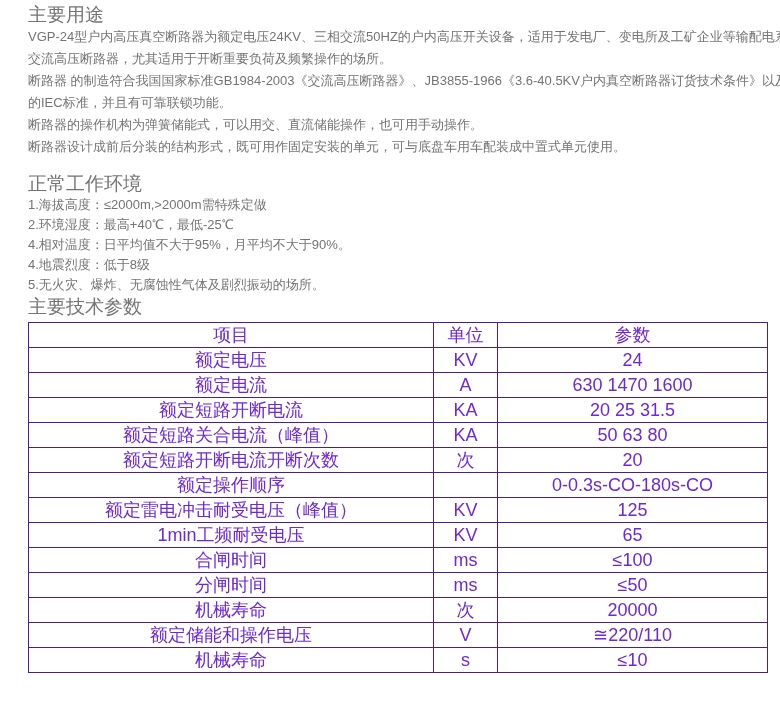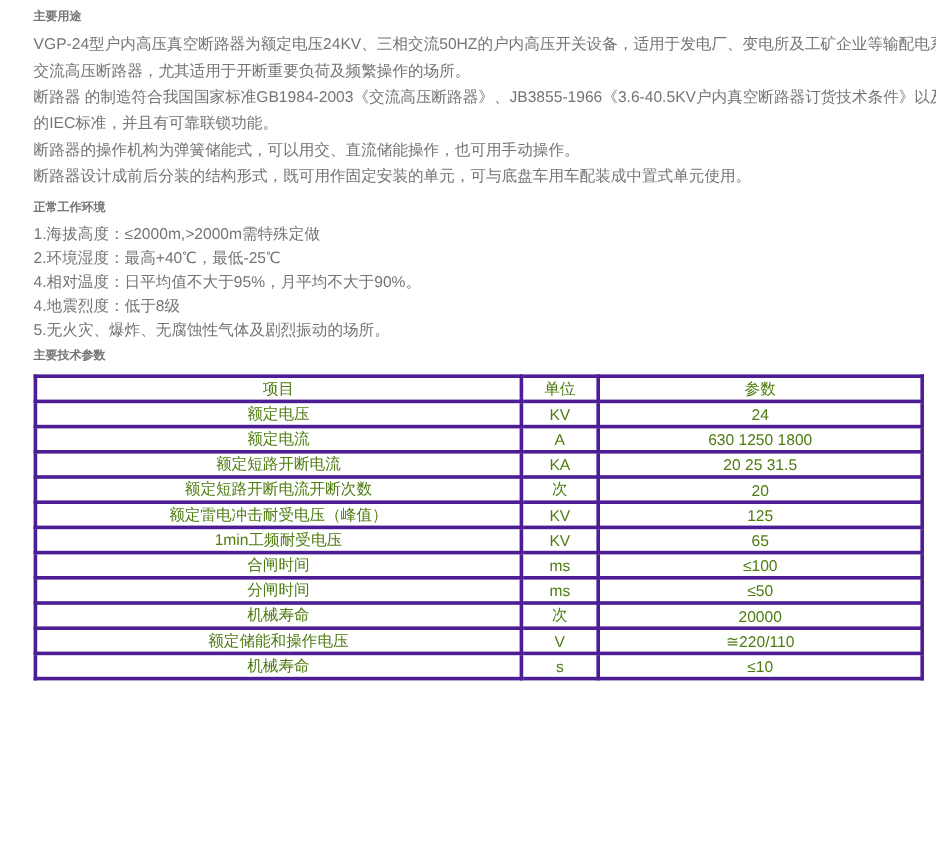--- a/index.html
+++ b/index.html
@@ -2,39 +2,39 @@
 <html><head>
 <meta charset="utf-8">
 <style>
   * { margin: 0; padding: 0; box-sizing: border-box; }
   html, body { width: 780px; height: 713px; overflow: hidden; background: #ffffff; }
   body {
     font-family: "Liberation Sans", sans-serif;
     color: #747474;
     padding: 4px 13px 0 28px;
   }
-  .sec-title { font-size: 10px; line-height: 22px; white-space: nowrap; font-weight: bold; }
+  .sec-title { font-size: 19px; line-height: 22px; white-space: nowrap; }
   .line { font-size: 13px; line-height: 22px; white-space: nowrap; }
-  .env { margin-top: 5px; }
+  .env { margin-top: 15px; }
   .env-lines .line { line-height: 20px; }
   .params { margin-top: 1px; }
   table {
     border-collapse: collapse;
     table-layout: fixed;
     width: 739px;
     margin-top: 4px;
   }
   col.w1 { width: 405px; }
   col.w2 { width: 64px; }
   col.w3 { width: 270px; }
   th, td {
-    border: 3px solid #4c1d95;
+    border: 1px solid #4c1d95;
     font-weight: normal;
-    font-size: 13px;
-    color: #4d7c0f;
+    font-size: 18px;
+    color: #6d28d9;
     text-align: center;
     vertical-align: middle;
     height: 19.9px;
     padding: 0 2px;
     white-space: nowrap;
     overflow: hidden;
   }
 </style>
 </head>
 <body>
@@ -81,31 +81,41 @@
       </thead>
       <tbody>
           <tr>
             <td class="c0">额定电压</td>
             <td class="c1">KV</td>
             <td class="c2">24</td>
           </tr>
           <tr>
             <td class="c0">额定电流</td>
             <td class="c1">A</td>
-            <td class="c2">630 1250 1800</td>
+            <td class="c2">630 1470 1600</td>
           </tr>
           <tr>
             <td class="c0">额定短路开断电流</td>
             <td class="c1">KA</td>
             <td class="c2">20 25 31.5</td>
           </tr>
           <tr>
+            <td class="c0">额定短路关合电流（峰值）</td>
+            <td class="c1">KA</td>
+            <td class="c2">50 63 80</td>
+          </tr>
+          <tr>
             <td class="c0">额定短路开断电流开断次数</td>
             <td class="c1">次</td>
             <td class="c2">20</td>
+          </tr>
+          <tr>
+            <td class="c0">额定操作顺序</td>
+            <td class="c1"></td>
+            <td class="c2">0-0.3s-CO-180s-CO</td>
           </tr>
           <tr>
             <td class="c0">额定雷电冲击耐受电压（峰值）</td>
             <td class="c1">KV</td>
             <td class="c2">125</td>
           </tr>
           <tr>
             <td class="c0">1min工频耐受电压</td>
             <td class="c1">KV</td>
             <td class="c2">65</td>

